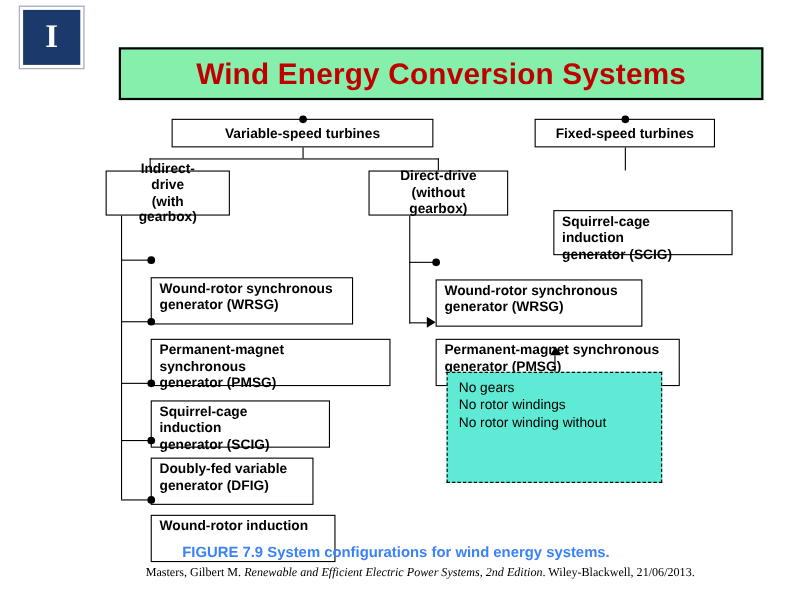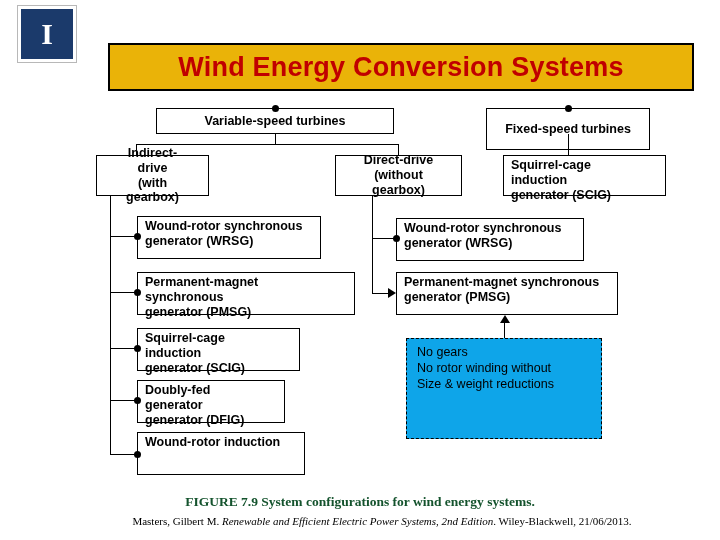--- a/index.html
+++ b/index.html
@@ -41,21 +41,21 @@
   }
 
   
   #title-banner {
     position: absolute;
     left: 108px;
     top: 43px;
     width: 586px;
     height: 48px;
     border: 2px solid #000000;
-    background: #eab308;
+    background: #86efac;
     box-sizing: border-box;
     display: flex;
     align-items: center;
     justify-content: center;
   }
   #title-banner .title-text {
     color: #c00000;
     font-size: 27px;
     font-weight: bold;
     letter-spacing: 0.2px;
@@ -75,28 +75,29 @@
     font-size: 12.5px;
     color: #000000;
     line-height: 1.18;
     padding: 2px 16px;
     font-weight: bold;
   }
   .box.left-align {
     justify-content: flex-start;
     text-align: left;
     padding-left: 7px;
+    margin-top: 36px;
   }
   .box .line2 { display: block; }
 
   
   #notes-box {
     position: absolute;
     border: 1px dashed #000000;
-    background: #0ea5e9;
+    background: #5eead4;
     box-sizing: border-box;
     padding: 5px 0 5px 10px;
     font-size: 12.5px;
     line-height: 1.28;
   }
   #notes-box .note-line { display: block; white-space: nowrap; }
 
   
   .ln {
     position: absolute;
@@ -130,22 +131,21 @@
 
   
   #caption {
     position: absolute;
     left: 0;
     right: 0;
     top: 494px;
     text-align: center;
     font-size: 13.5px;
     font-weight: bold;
-    color: #14532d;
-    font-family: Liberation Serif, serif;
+    color: #3b82f6;
   }
   #credit {
     position: absolute;
     left: 0;
     right: 0;
     top: 515px;
     text-align: center;
     font-family: "Liberation Serif", serif;
     font-size: 11px;
     color: #000000;
@@ -161,21 +161,21 @@
 </div>
 
 <div id="title-banner">
   <span class="title-text">Wind Energy Conversion Systems</span>
 </div>
 
 <div class="box" id="box-vst" style="left:156px; top:108px; width:238px; height:26px;">
   <span>Variable-speed turbines</span>
 </div>
 
-<div class="box" id="box-fst" style="left:486px; top:108px; width:164px; height:42px;">
+<div class="box" id="box-fst" style="left:486px; top:108px; width:164px; height:26px;">
   <span>Fixed-speed turbines</span>
 </div>
 
 <div class="box" id="box-indirect" style="left:96px; top:155px; width:113px; height:41px; flex-direction:column;">
   <span>Indirect-drive</span>
   <span class="line2">(with gearbox)</span>
 </div>
 
 <div class="box" id="box-direct" style="left:335px; top:155px; width:127px; height:41px; flex-direction:column;">
   <span>Direct-drive</span>
@@ -196,42 +196,42 @@
   <span>Permanent-magnet synchronous</span>
   <span class="line2">generator (PMSG)</span>
 </div>
 
 <div class="box left-align" style="left:137px; top:328px; width:163px; height:43px; flex-direction:column; align-items:flex-start;">
   <span>Squirrel-cage induction</span>
   <span class="line2">generator (SCIG)</span>
 </div>
 
 <div class="box left-align" style="left:137px; top:380px; width:148px; height:43px; flex-direction:column; align-items:flex-start;">
-  <span>Doubly-fed generator</span>
+  <span>Doubly-fed variable</span>
   <span class="line2">generator (DFIG)</span>
 </div>
 
 <div class="box left-align" style="left:137px; top:432px; width:168px; height:43px; flex-direction:column; align-items:flex-start;">
   <span>Wound-rotor induction</span>
 </div>
 
 <div class="box left-align" style="left:396px; top:218px; width:188px; height:43px; flex-direction:column; align-items:flex-start;">
   <span>Wound-rotor synchronous</span>
   <span class="line2">generator (WRSG)</span>
 </div>
 
 <div class="box left-align" style="left:396px; top:272px; width:222px; height:43px; flex-direction:column; align-items:flex-start;">
   <span>Permanent-magnet synchronous</span>
   <span class="line2">generator (PMSG)</span>
 </div>
 
 <div id="notes-box" style="left:406px; top:338px; width:196px; height:101px;">
   <span class="note-line">No gears</span>
+  <span class="note-line">No rotor windings</span>
   <span class="note-line">No rotor winding without</span>
-  <span class="note-line">Size &amp; weight reductions</span>
 </div>
 
 <div class="ln vln" style="left:275px; top:134px; height:10px;"></div>
 <div class="ln hln" style="left:136px; top:144px; width:263px;"></div>
 <div class="ln vln" style="left:136px; top:144px; height:11px;"></div>
 <div class="ln vln" style="left:398px; top:144px; height:11px;"></div>
 <div class="dot" style="left:272px; top:105px;"></div>
 
 <div class="ln vln" style="left:568px; top:134px; height:21px;"></div>
 <div class="dot" style="left:565px; top:105px;"></div>

